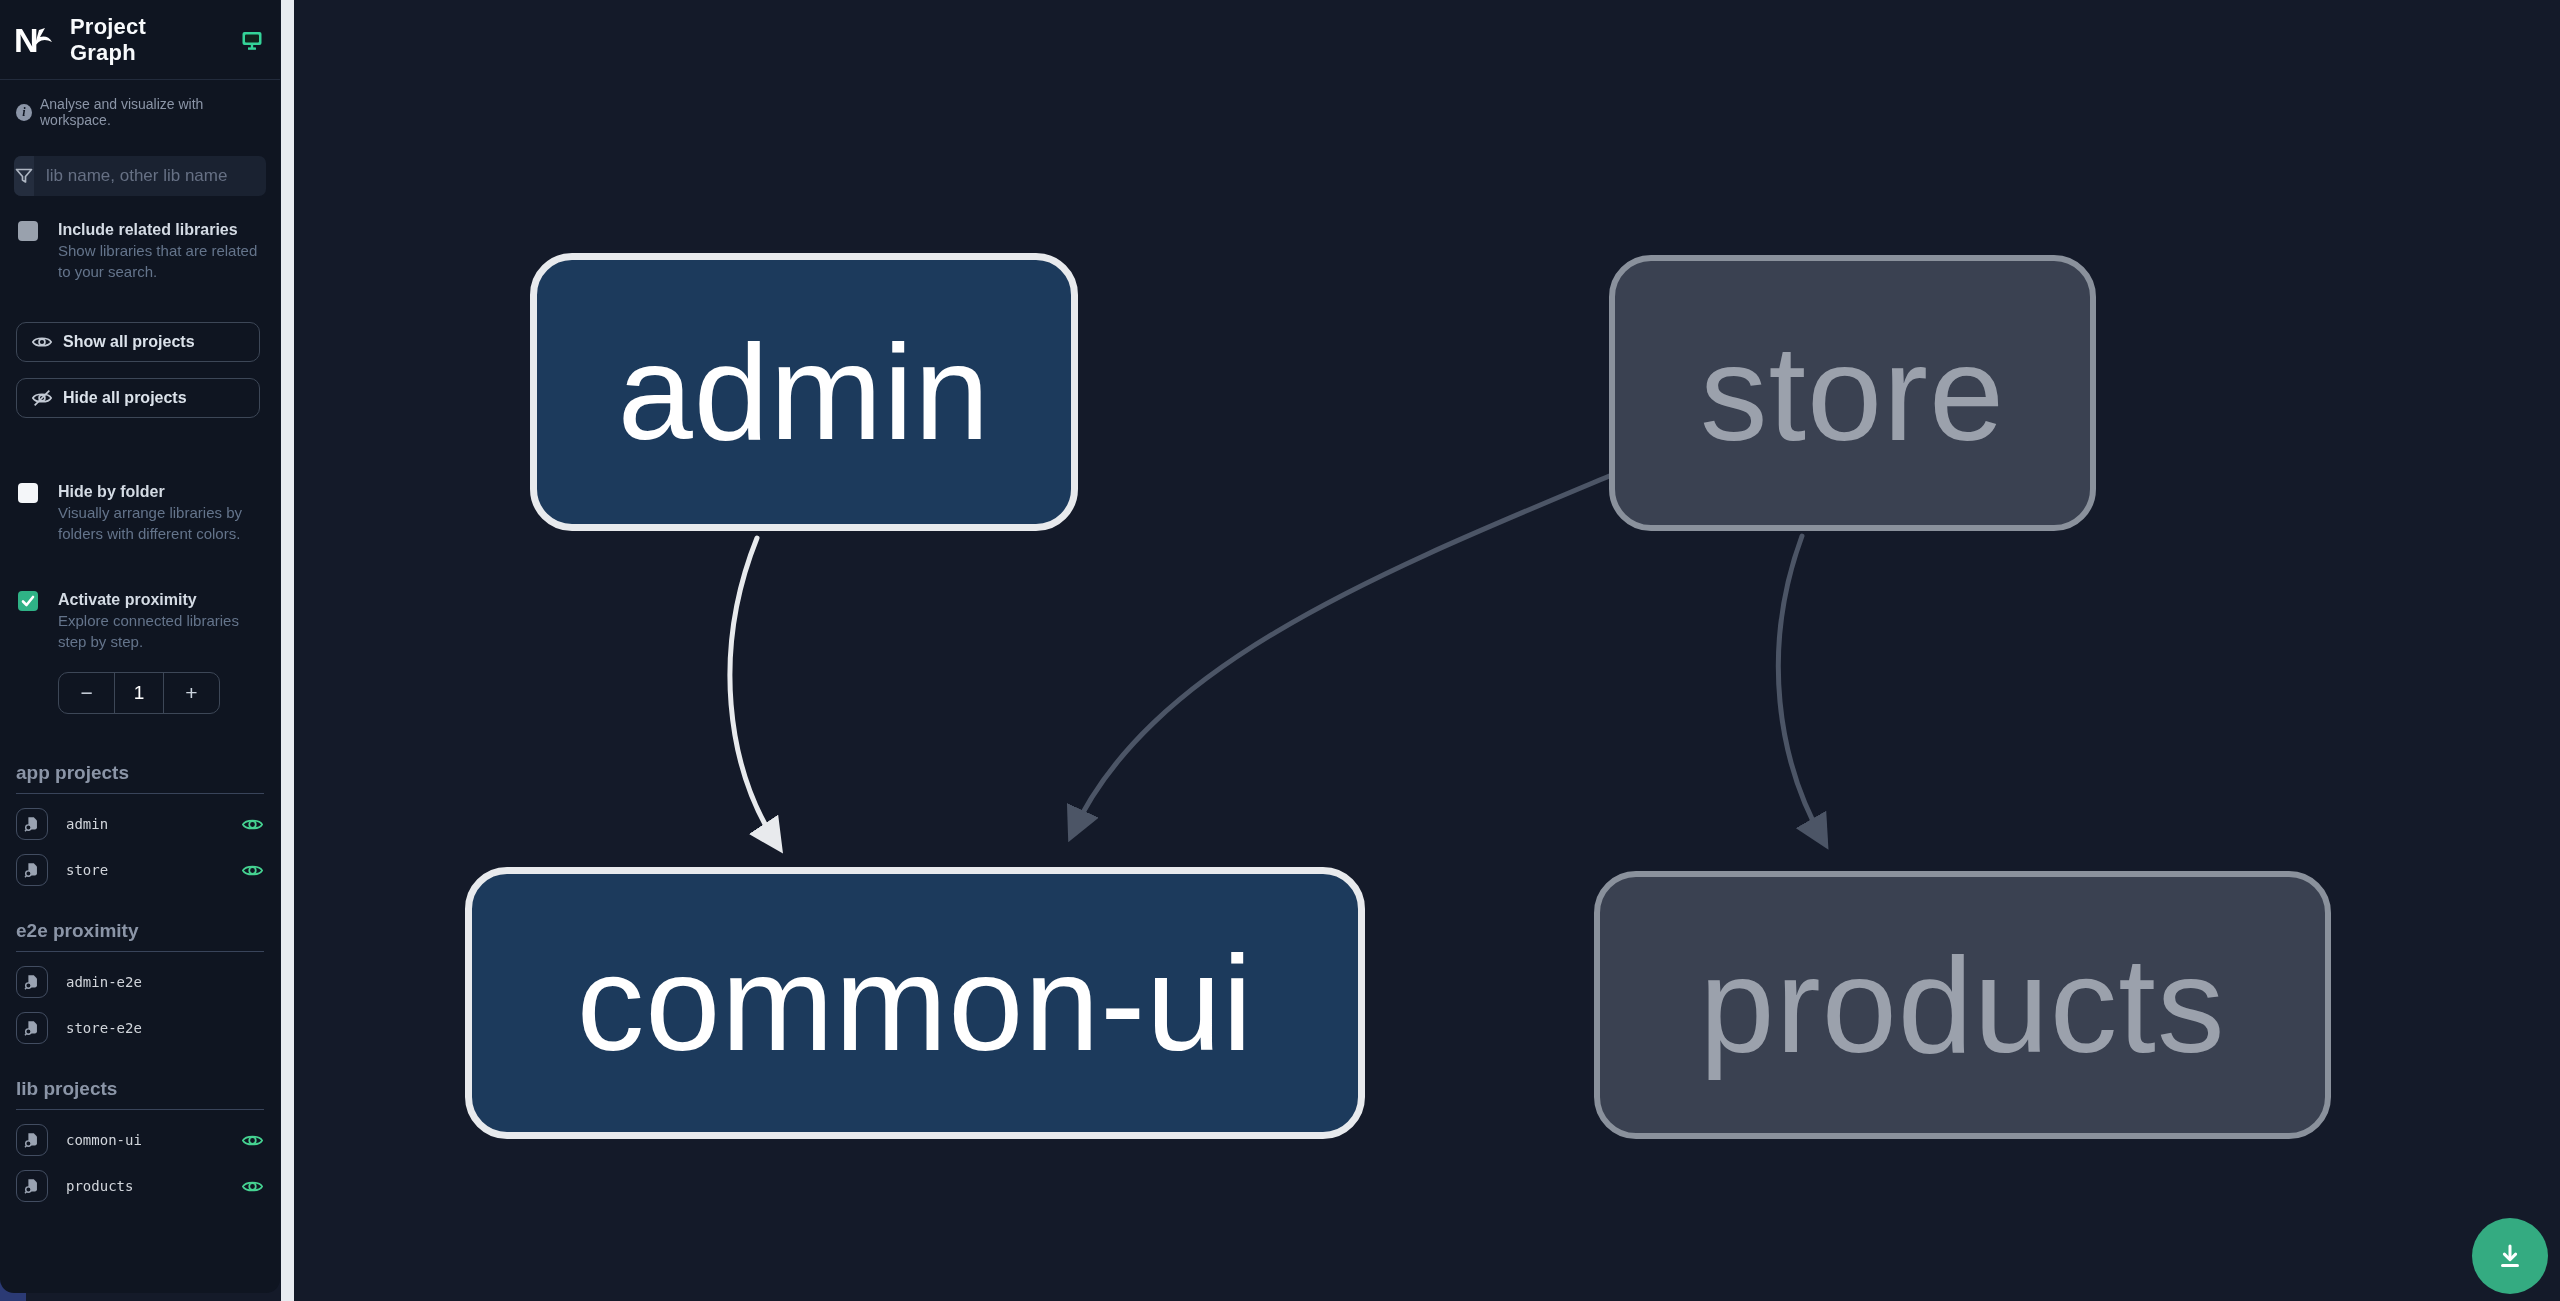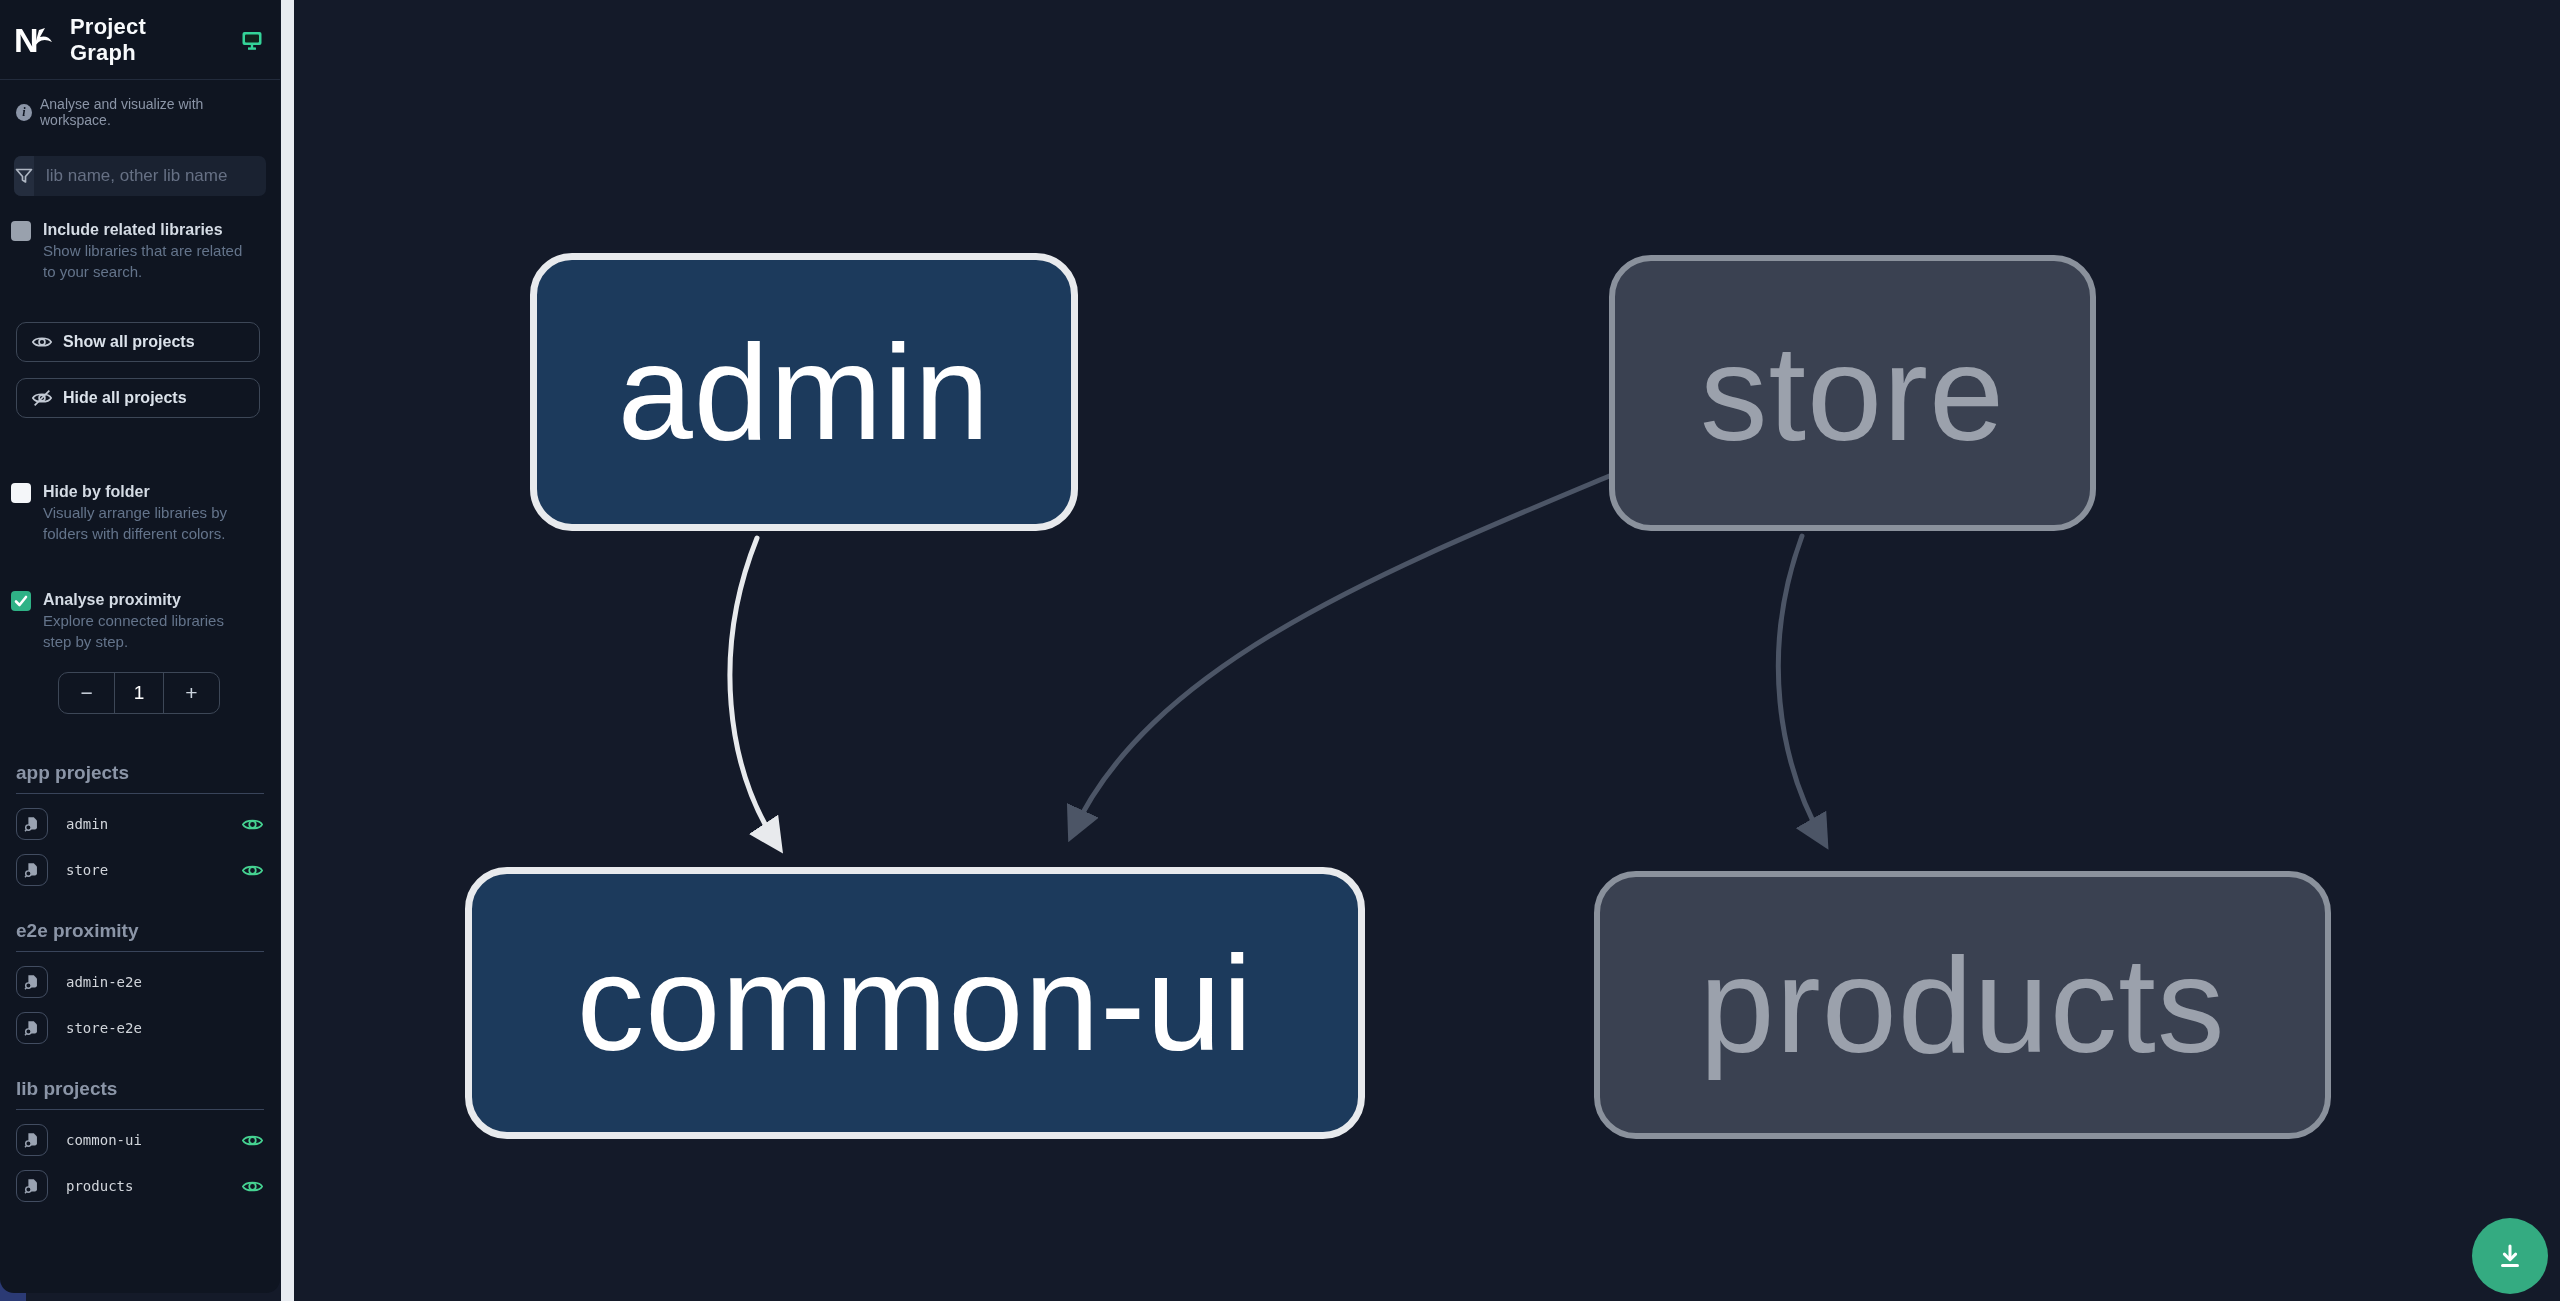--- a/index.html
+++ b/index.html
@@ -23,21 +23,21 @@
   .app-title{font-size:22px;font-weight:bold;color:#f8fafc;letter-spacing:.2px}
   .monitor-icon{margin-left:10px;display:flex}
   .tagline-row{display:flex;align-items:center;gap:8px;padding:16px 16px 0 16px;color:#8b95a7;font-size:14px}
   .info-icon{width:17px;height:17px;border-radius:50%;background:#8b95a7;color:#0f1521;font-size:12px;
              font-weight:bold;display:flex;align-items:center;justify-content:center;font-family:"Liberation Serif",serif;font-style:italic}
   .filter-box{margin:28px 14px 0 14px;display:flex;height:40px;border-radius:7px;overflow:hidden;background:#1a2231}
   .filter-icon-cell{width:46px;background:#242d3e;display:flex;align-items:center;justify-content:center}
   .filter-input{flex:1;background:transparent;border:none;outline:none;color:#c9d2df;font-size:17px;padding:0 12px;
                 font-family:"Liberation Sans",sans-serif}
   .filter-input::placeholder{color:#667084}
-  .cb-row{display:flex;gap:12px;padding:24px 16px 0 11px}
+  .cb-row{display:flex;gap:20px;padding:24px 16px 0 18px}
   .cb{width:20px;height:20px;border-radius:4px;flex:0 0 auto;margin-top:1px;display:flex;align-items:center;justify-content:center}
   .cb.gray{background:#99a1ad}
   .cb.white{background:#f4f6f9}
   .cb.green{background:#2fb286}
   .cb-label{font-size:16px;font-weight:bold;color:#d4dbe4;line-height:1.25}
   .cb-desc{font-size:15px;color:#64748b;line-height:1.4;font-weight:normal;max-width:210px}
   .sb-btn{margin:0 16px;margin-top:16px;width:244px;height:40px;border:1px solid #3d4757;border-radius:10px;
           background:transparent;display:flex;align-items:center;gap:10px;padding:0 14px;cursor:pointer}
   .sb-btn:first-of-type{margin-top:40px}
   .sb-btn span{font-size:16px;font-weight:bold;color:#dbe2ea}
@@ -168,21 +168,21 @@
     </div>
   </div>
 
   <div class="cb-row" style="margin-top:22px">
     <span class="cb green">
       <svg width="14" height="14" viewBox="0 0 14 14" fill="none" stroke="#ffffff" stroke-width="2.6" stroke-linecap="round" stroke-linejoin="round">
         <path d="M2 7.5 L5.5 11 L12 3"></path>
       </svg>
     </span>
     <div>
-      <div class="cb-label">Analyse proximity</div>
+      <div class="cb-label">Activate proximity</div>
       <div class="cb-desc">Explore connected libraries step by step.</div>
     </div>
   </div>
 
   <div class="stepper">
     <button>−</button>
     <div class="val">1</div>
     <button>+</button>
   </div>
 

